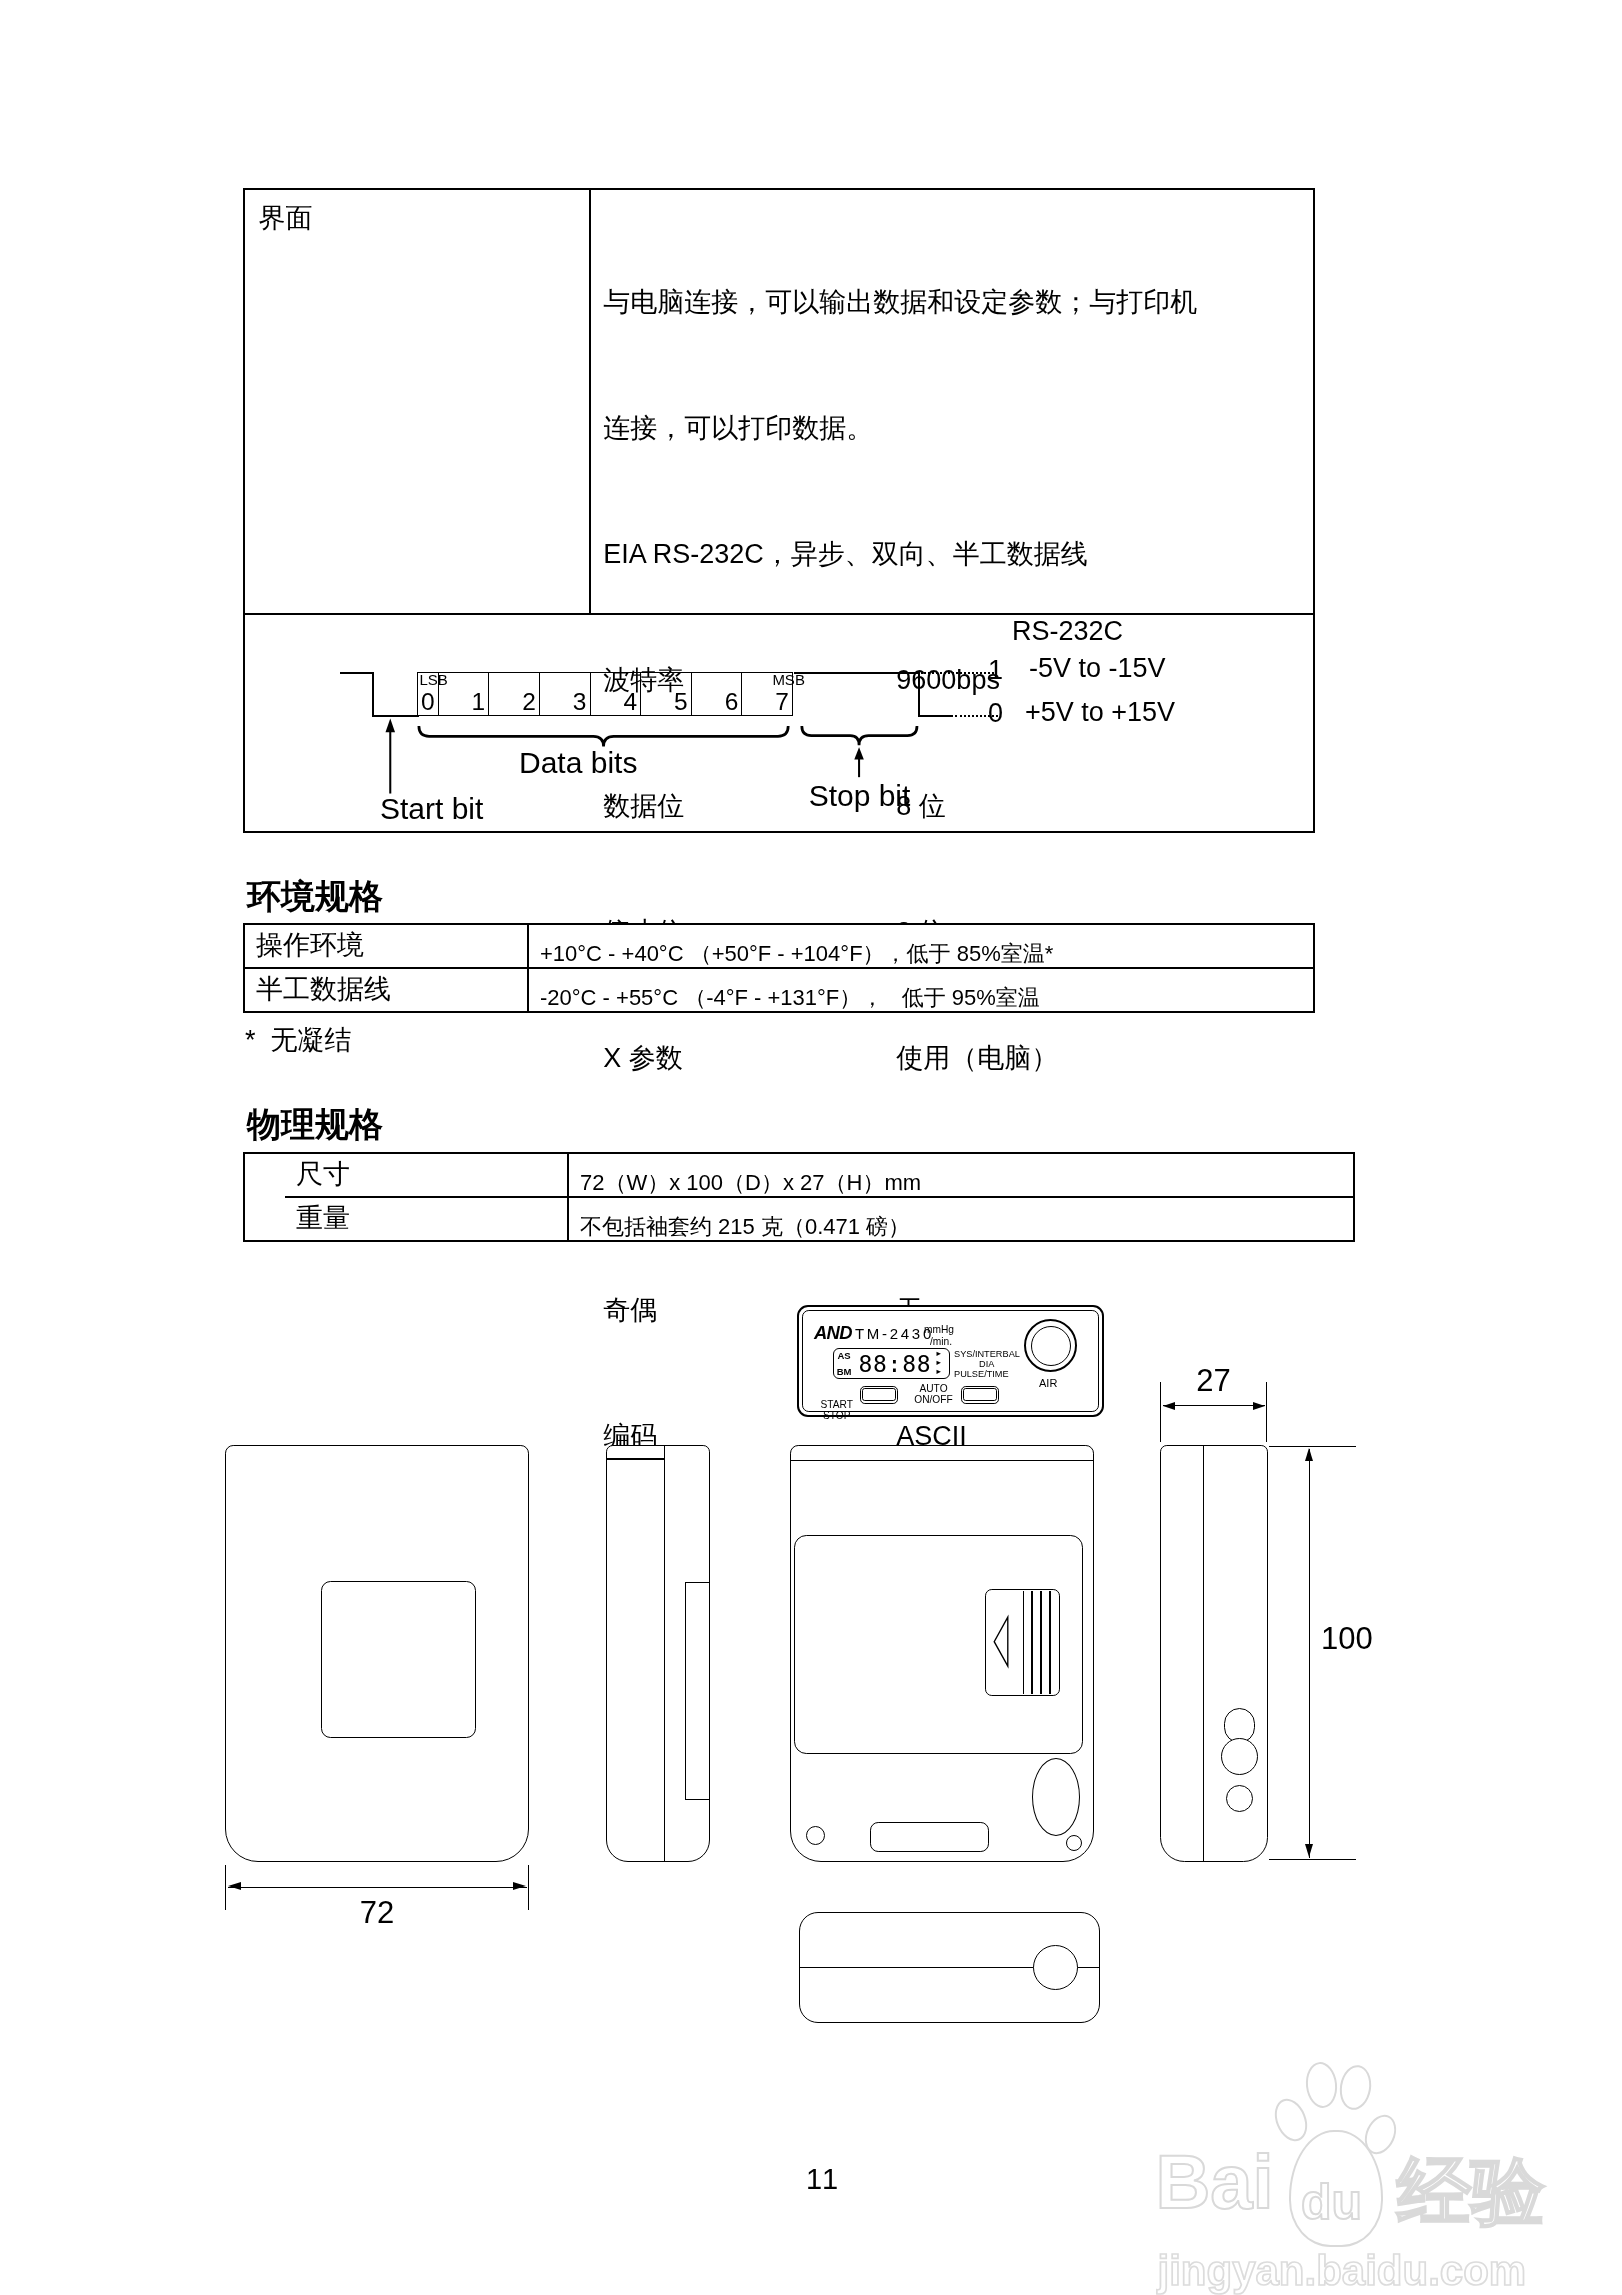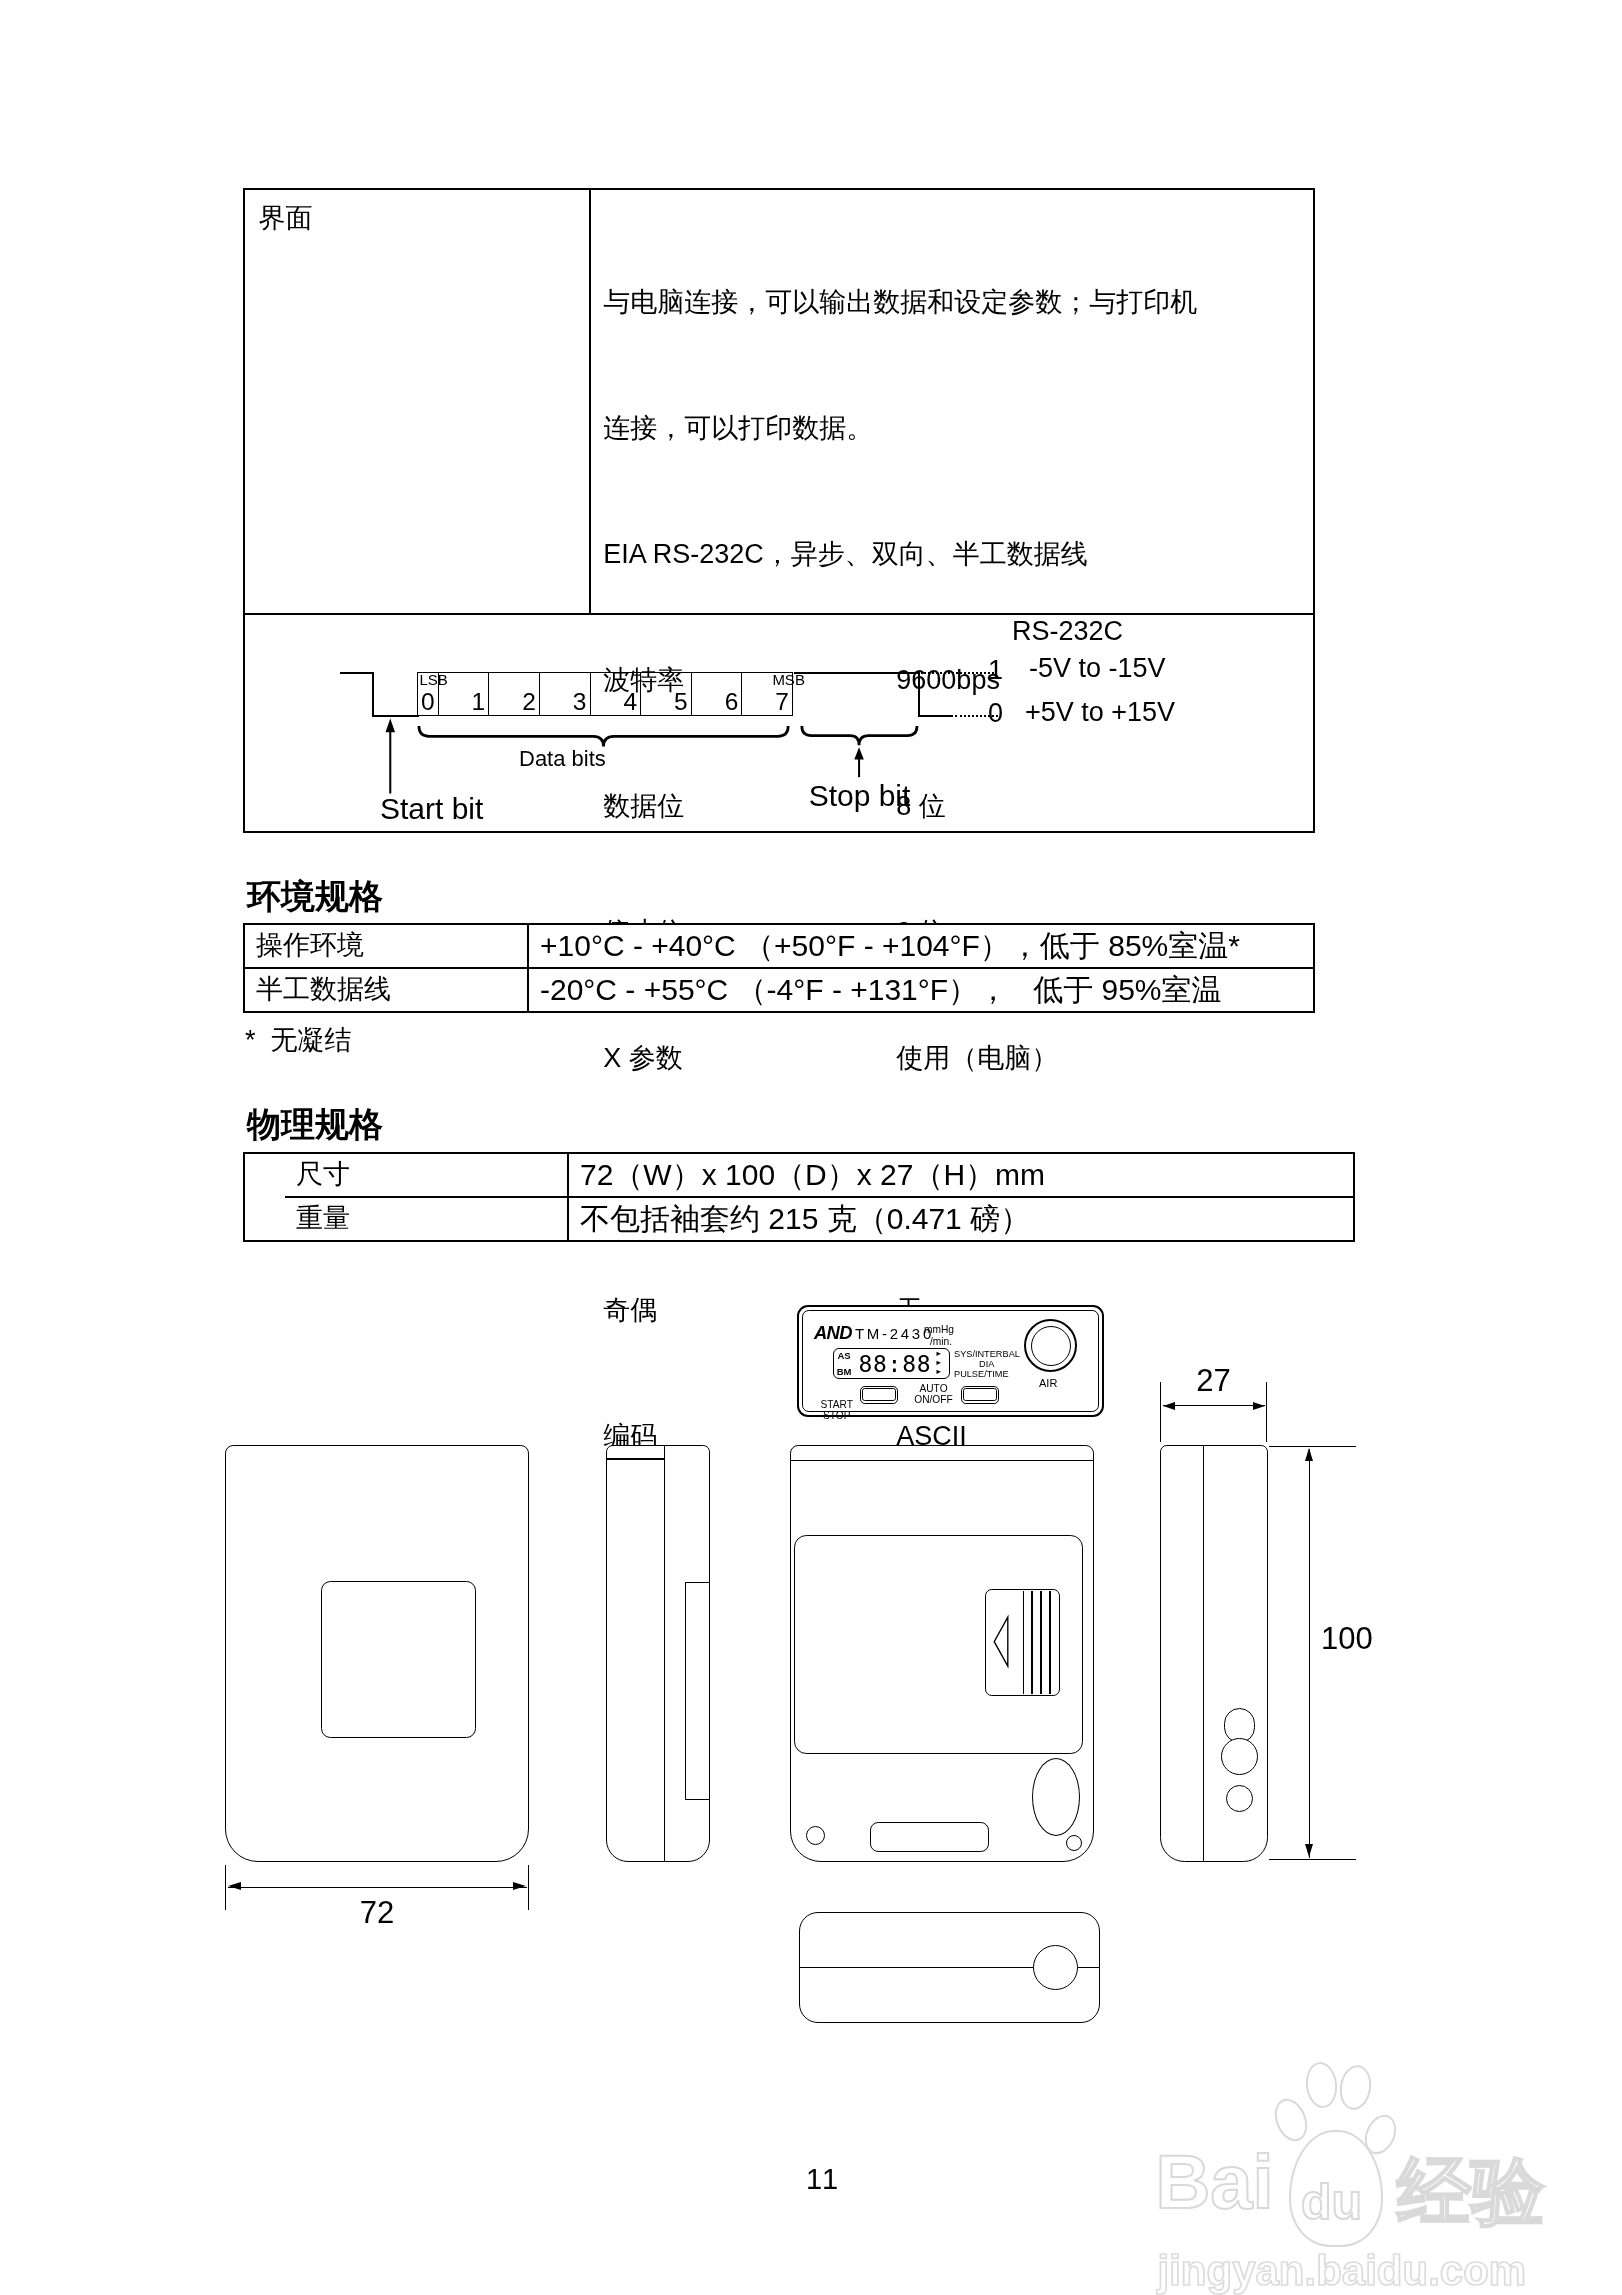--- a/index.html
+++ b/index.html
@@ -22,21 +22,21 @@
   .bitcell:last-child{border-right:none;}
   .bitnum{position:absolute;left:0;right:0;bottom:0;text-align:center;font-size:24.5px;line-height:26px;}
   .bittag{position:absolute;top:-1.4px;left:1.4px;font-size:15px;line-height:16.4px;}
   .bittag.msb{left:0;right:0;text-align:center;}
   .dot{position:absolute;height:0;border-top:2px dotted #000;}
   
   .s-row{display:flex;height:42px;}
   .s-row + .s-row{border-top:2px solid #000;}
   .s-label{width:284px;border-right:2px solid #000;box-sizing:border-box;
            font-size:27px;line-height:41px;padding-left:11px;}
-  .s-value{flex:1;font-size:30px;line-height:41px;padding-left:11px;white-space:pre;}
+  .s-value{flex:1;font-size:22px;line-height:41px;padding-left:11px;white-space:pre;margin-top:8px;}
   .heading{position:absolute;font-size:34px;font-weight:700;}
   
   .panel{position:absolute;left:797px;top:1305px;width:303px;height:108px;
          border:2px solid #000;border-radius:11px;background:#fff;}
   .panel-inner{position:absolute;inset:3.4px;border:1.4px solid #000;border-radius:6.8px;}
   .pbtn{position:absolute;width:38px;height:17.7px;border:1.4px solid #000;border-radius:4.8px;box-sizing:border-box;}
   .pbtn::after{content:"";position:absolute;inset:1.4px;border:0.7px solid #000;border-radius:2.7px;}
   .circle{position:absolute;border:1.4px solid #000;border-radius:50%;background:#fff;box-sizing:border-box;}
   
   .view{position:absolute;border:1.7px solid #000;background:#fff;box-sizing:border-box;}
@@ -120,21 +120,21 @@
       <div class="txt" style="left:780px;top:82px;font-size:27px;">+5V to +15V</div>
 
       <svg class="abs" style="left:0;top:0;" width="1068" height="216" viewBox="0 0 1567 317">
         <path d="M255,163 Q255,178 270,178 L511,178 Q526,178 526,193 Q526,178 541,178 L782,178 Q797,178 797,163" fill="none" stroke="#000" stroke-width="4"></path>
         <path d="M817,163 Q817,177 831,177 L888,177 Q901,177 901,191 Q901,177 915,177 L972,177 Q986,177 986,163" fill="none" stroke="#000" stroke-width="4"></path>
         <line x1="213" y1="262" x2="213" y2="160" stroke="#000" stroke-width="3"></line>
         <polygon points="206,172 213,152 220,172" fill="#000"></polygon>
         <line x1="901" y1="238" x2="901" y2="202" stroke="#000" stroke-width="3"></line>
         <polygon points="894,212 901,194 908,212" fill="#000"></polygon>
       </svg>
-      <div class="txt" style="left:274px;top:131px;font-size:22px;">Data bits</div>
+      <div class="txt" style="left:274px;top:131px;font-size:30px;">Data bits</div>
       <div class="txt" style="left:556px;top:164px;width:117px;text-align:center;font-size:30px;">Stop bit</div>
       <div class="txt" style="left:135px;top:177px;font-size:30px;">Start bit</div>
     </div>
   </div>
 
   <div class="heading" style="left:247px;top:874px;">环境规格</div>
   <div class="spec-table" style="left:243px;top:923px;width:1068px;">
     <div class="s-row">
       <div class="s-label">操作环境</div>
       <div class="s-value">+10°C - +40°C （+50°F - +104°F），低于 85%室温*</div>

